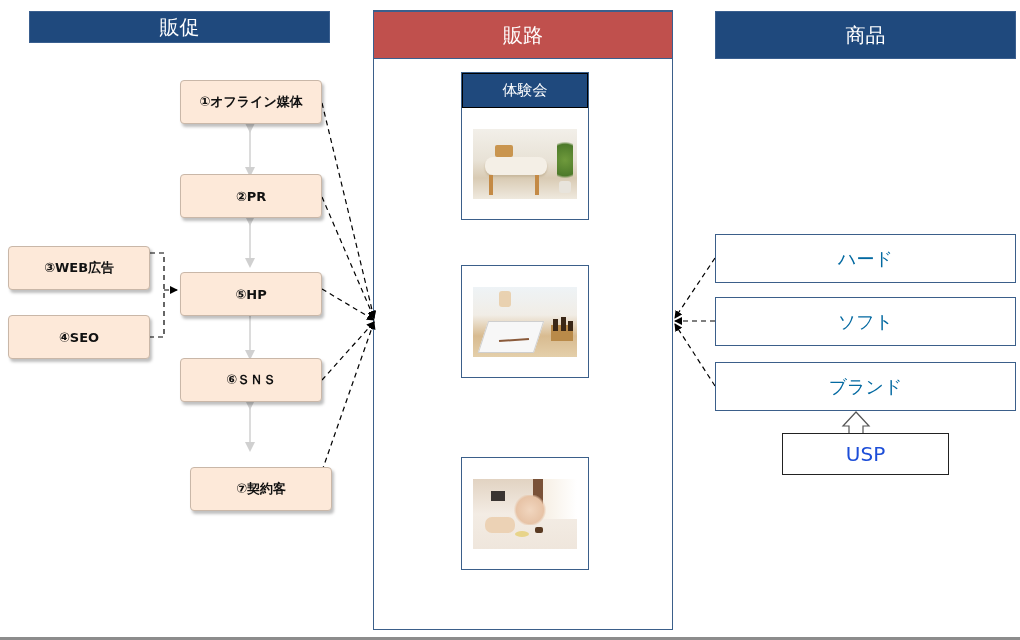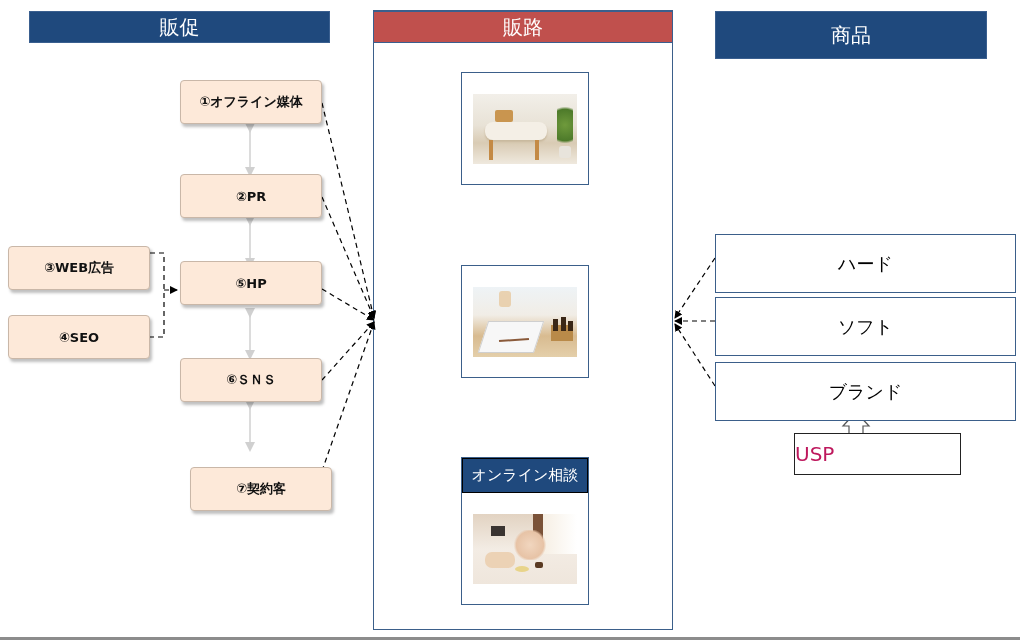--- a/index.html
+++ b/index.html
@@ -4,36 +4,36 @@
 <style>
   html,body{margin:0;padding:0;}
   body{width:1020px;height:640px;position:relative;background:#ffffff;overflow:hidden;font-family:"DejaVu Sans","Liberation Sans",sans-serif;}
   .hdr{position:absolute;background:#1f497d;color:#fff;font-size:20px;display:flex;align-items:center;justify-content:center;box-sizing:border-box;border:1px solid #3a5f8f;}
   .hdr-red{background:#c0504d;}
   .promo{position:absolute;width:142px;height:44px;background:#fde9d9;border:1px solid #c9b7a8;border-radius:4px;box-sizing:border-box;display:flex;align-items:center;justify-content:center;font-size:13px;font-weight:bold;color:#111;box-shadow:2px 3px 3px rgba(0,0,0,0.25);}
   .channel-frame{position:absolute;left:373px;top:10px;width:300px;height:620px;border:1.5px solid #3b5f8a;box-sizing:border-box;}
   .card{position:absolute;width:128px;border:1.5px solid #3b5f8a;box-sizing:border-box;background:#fff;}
   .card-title{height:35px;background:#1f497d;color:#fff;font-size:15px;display:flex;align-items:center;justify-content:center;border:1px solid #000;box-sizing:border-box;}
   .card-img{width:104px;height:70px;margin:21px auto 20px auto;position:relative;overflow:hidden;}
-  .prod{position:absolute;left:715px;width:301px;height:59px;border:1.5px solid #3b5f8a;box-sizing:border-box;display:flex;align-items:center;justify-content:center;font-size:18px;color:#000000;background:#fff;}
-  .usp{position:absolute;left:782px;top:433px;width:167px;height:42px;border:1.5px solid #222;box-sizing:border-box;display:flex;align-items:center;justify-content:flex-start;font-size:20px;color:#be185d;background:#fff;margin-left:12px;}
+  .prod{position:absolute;left:715px;width:301px;height:49px;border:1.5px solid #3b5f8a;box-sizing:border-box;display:flex;align-items:center;justify-content:center;font-size:18px;color:#0369a1;background:#fff;}
+  .usp{position:absolute;left:782px;top:433px;width:167px;height:42px;border:1.5px solid #222;box-sizing:border-box;display:flex;align-items:center;justify-content:center;font-size:20px;color:#1d4ed8;background:#fff;}
   .bottom-rule{position:absolute;left:0;top:637px;width:1020px;height:3px;background:#8c8c8c;}
   svg.lines{position:absolute;left:0;top:0;width:1020px;height:640px;pointer-events:none;}
 </style>
 </head>
 <body>
 
 <div class="hdr" style="left:29px;top:11px;width:301px;height:32px;">
   <span>販促</span>
 </div>
 <div class="channel-frame"></div>
-<div class="hdr hdr-red" style="left:373px;top:11px;width:300px;height:32px;">
+<div class="hdr hdr-red" style="left:373px;top:11px;width:300px;height:48px;">
   <span>販路</span>
 </div>
-<div class="hdr" style="left:715px;top:11px;width:272px;height:48px;">
+<div class="hdr" style="left:715px;top:11px;width:301px;height:48px;">
   <span>商品</span>
 </div>
 
 <svg class="lines" viewBox="0 0 1020 640">
   <defs>
     <marker id="arrowBlack" markerWidth="8" markerHeight="8" refX="7" refY="4" orient="auto" markerUnits="userSpaceOnUse">
       <path d="M0,0 L8,4 L0,8 z" fill="#000"></path>
     </marker>
     <marker id="arrowGrey" markerWidth="10" markerHeight="10" refX="5" refY="5" orient="auto" markerUnits="userSpaceOnUse">
       <path d="M0,0 L10,5 L0,10 z" fill="#d0d0d0"></path>
@@ -74,31 +74,34 @@
 </div>
 <div class="promo" style="left:180px;top:174px;">
   <span>②PR</span>
 </div>
 <div class="promo" style="left:8px;top:246px;">
   <span>③WEB広告</span>
 </div>
 <div class="promo" style="left:8px;top:315px;">
   <span>④SEO</span>
 </div>
-<div class="promo" style="left:180px;top:261px;">
+<div class="promo" style="left:180px;top:272px;">
   <span>⑤HP</span>
 </div>
 <div class="promo" style="left:180px;top:358px;">
   <span>⑥ＳＮＳ</span>
 </div>
 <div class="promo" style="left:180px;top:467px;margin-left:10px;">
   <span>⑦契約客</span>
 </div>
 
 <div class="card" style="left:461px;top:72px;">
+  <div class="card-title">
+      <span>体験会</span>
+    </div>
   <div class="card-img" style="background:linear-gradient(180deg,#f2efe9 0%,#e8e2d6 45%,#d9cbb4 70%,#efe9de 100%);">
     <div style="position:absolute;left:12px;top:28px;width:62px;height:18px;background:#f4efe6;border-radius:8px;box-shadow:0 2px 2px #c9b99e;"></div>
     <div style="position:absolute;left:22px;top:16px;width:18px;height:12px;background:#c9954f;border-radius:2px;"></div>
     <div style="position:absolute;left:16px;top:46px;width:4px;height:20px;background:#c48a45;"></div>
     <div style="position:absolute;left:62px;top:46px;width:4px;height:20px;background:#c48a45;"></div>
     <div style="position:absolute;left:84px;top:6px;width:16px;height:50px;background:radial-gradient(circle,#6f9a3c 0%,#4d7a2a 60%,transparent 70%);"></div>
     <div style="position:absolute;left:86px;top:52px;width:12px;height:12px;background:#e8e4dc;border-radius:3px;"></div>
   </div>
 </div>
 
@@ -108,23 +111,20 @@
     <div style="position:absolute;left:26px;top:4px;width:12px;height:16px;background:#e7c9a0;border-radius:3px;opacity:.8;"></div>
     <div style="position:absolute;left:78px;top:38px;width:22px;height:16px;background:#b98a49;"></div>
     <div style="position:absolute;left:80px;top:32px;width:5px;height:12px;background:#3a2716;"></div>
     <div style="position:absolute;left:88px;top:30px;width:5px;height:14px;background:#3a2716;"></div>
     <div style="position:absolute;left:95px;top:34px;width:5px;height:10px;background:#3a2716;"></div>
     <div style="position:absolute;left:26px;top:52px;width:30px;height:2px;background:#8a5a3a;transform:rotate(-4deg);"></div>
   </div>
 </div>
 
 <div class="card" style="left:461px;top:457px;">
-  <div class="card-title">
-      <span>オンライン相談</span>
-    </div>
   <div class="card-img" style="background:linear-gradient(180deg,#e2d3c2 0%,#f3ece4 50%,#efe6dc 100%);">
     <div style="position:absolute;left:60px;top:0;width:10px;height:26px;background:#7a5238;"></div>
     <div style="position:absolute;left:70px;top:0;width:34px;height:40px;background:linear-gradient(90deg,#f6efe4,#ffffff);"></div>
     <div style="position:absolute;left:18px;top:12px;width:14px;height:10px;background:#3a3431;"></div>
     <div style="position:absolute;left:40px;top:16px;width:34px;height:30px;background:radial-gradient(circle,#f1d6bf 0%,#e7c3a6 60%,transparent 72%);"></div>
     <div style="position:absolute;left:12px;top:38px;width:30px;height:16px;background:#ecd2b5;border-radius:7px;"></div>
     <div style="position:absolute;left:42px;top:52px;width:14px;height:6px;background:#e8d48a;border-radius:50%;"></div>
     <div style="position:absolute;left:62px;top:48px;width:8px;height:6px;background:#5a3a22;border-radius:2px;"></div>
   </div>
 </div>

